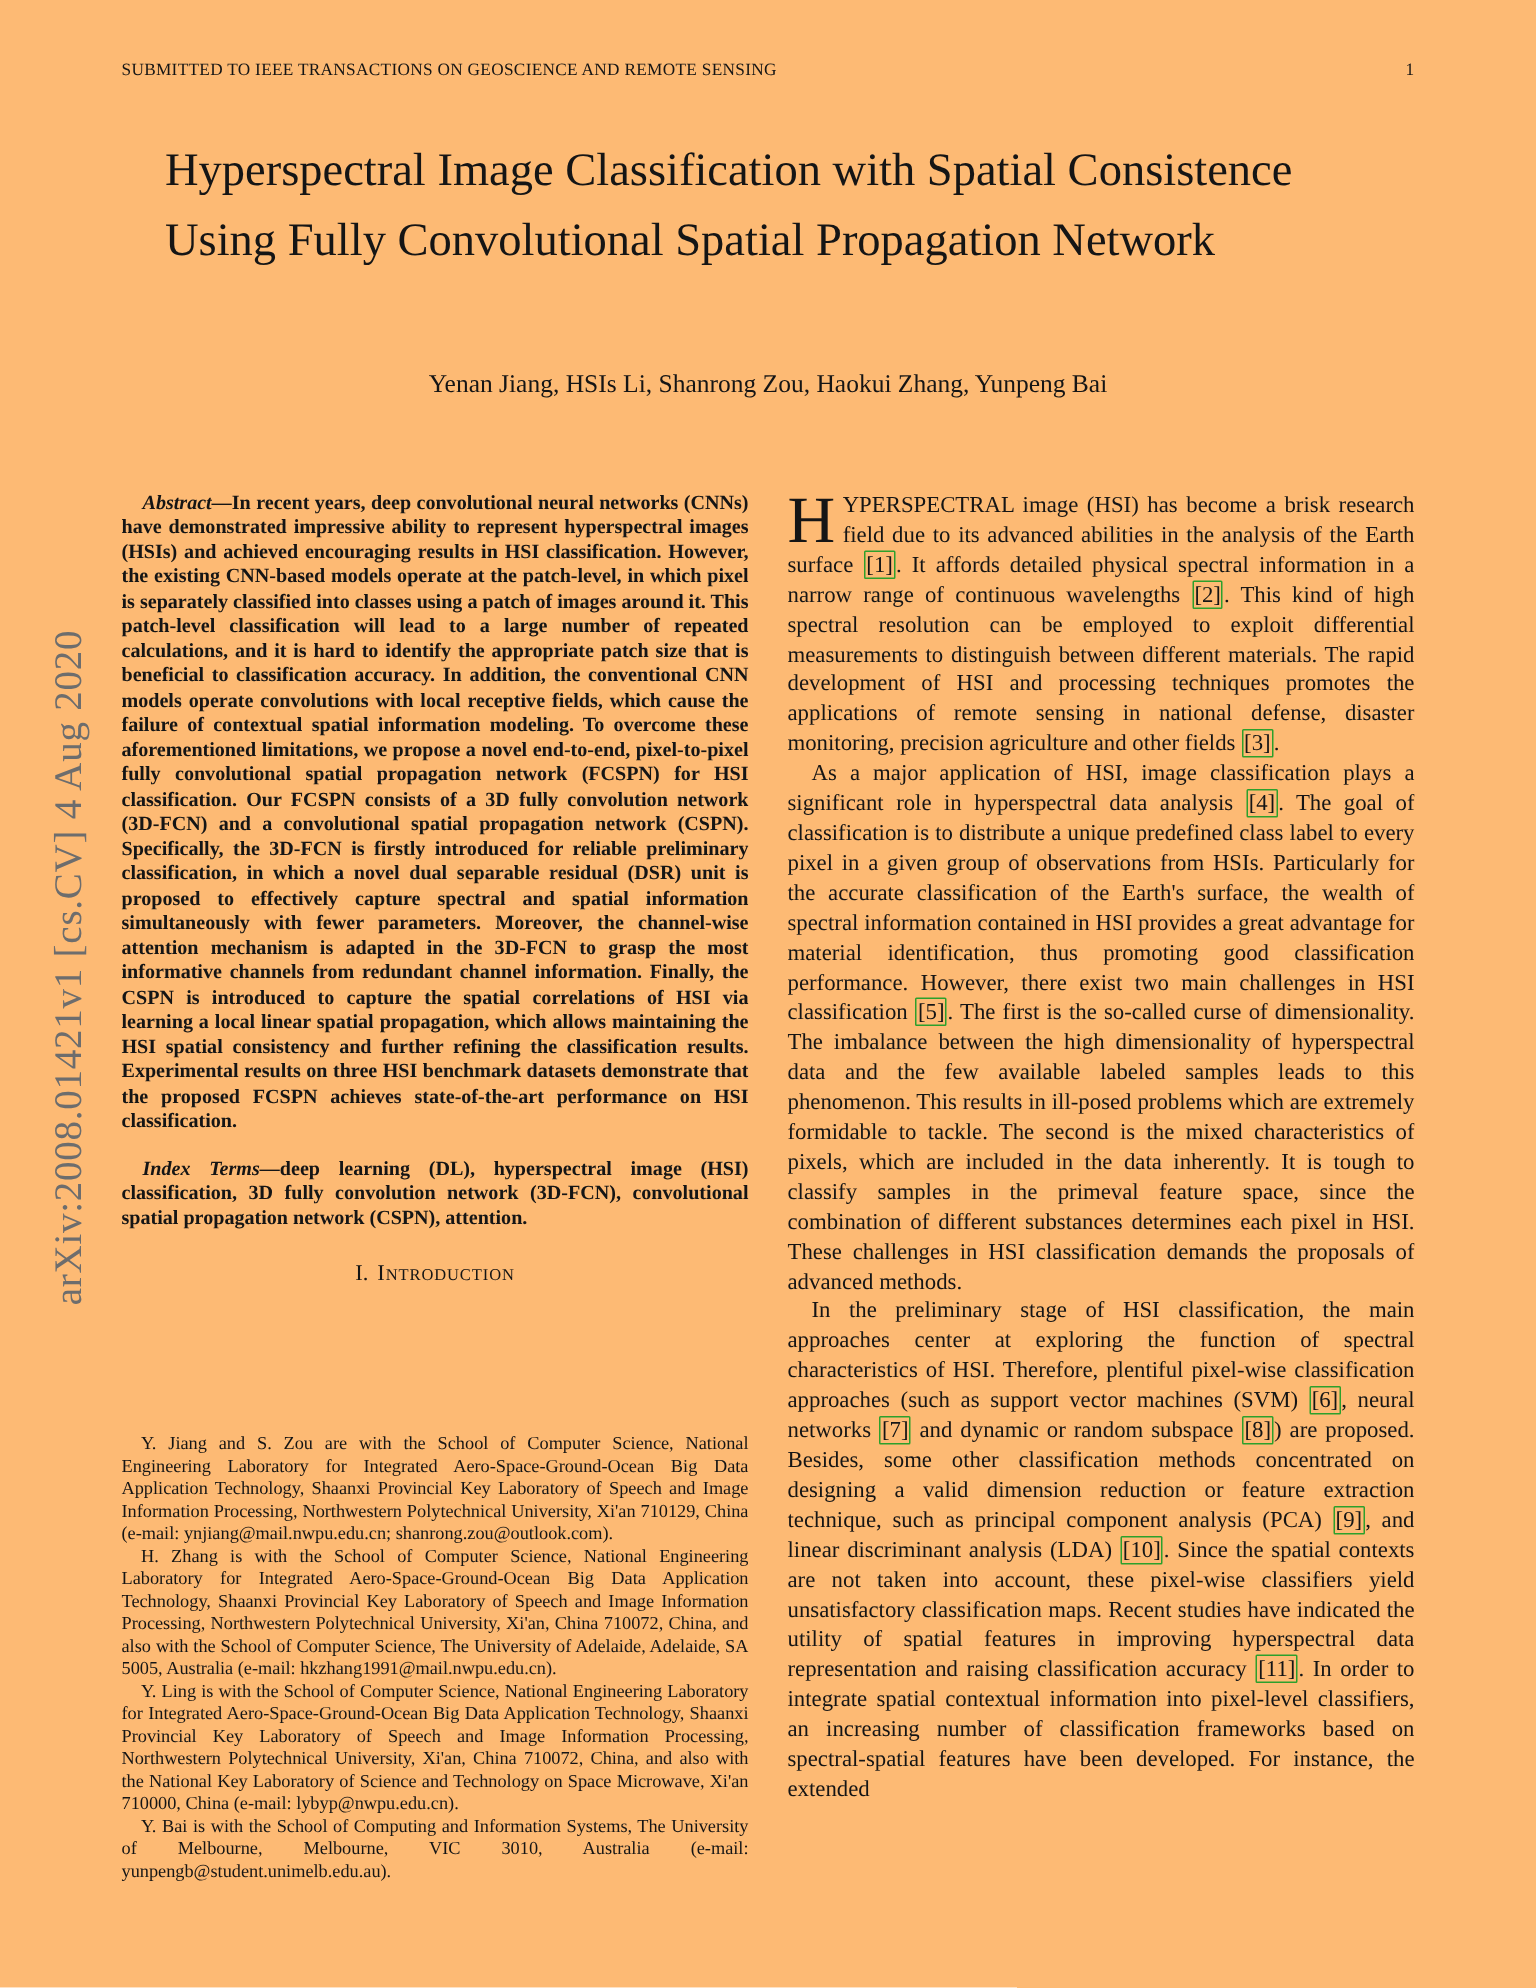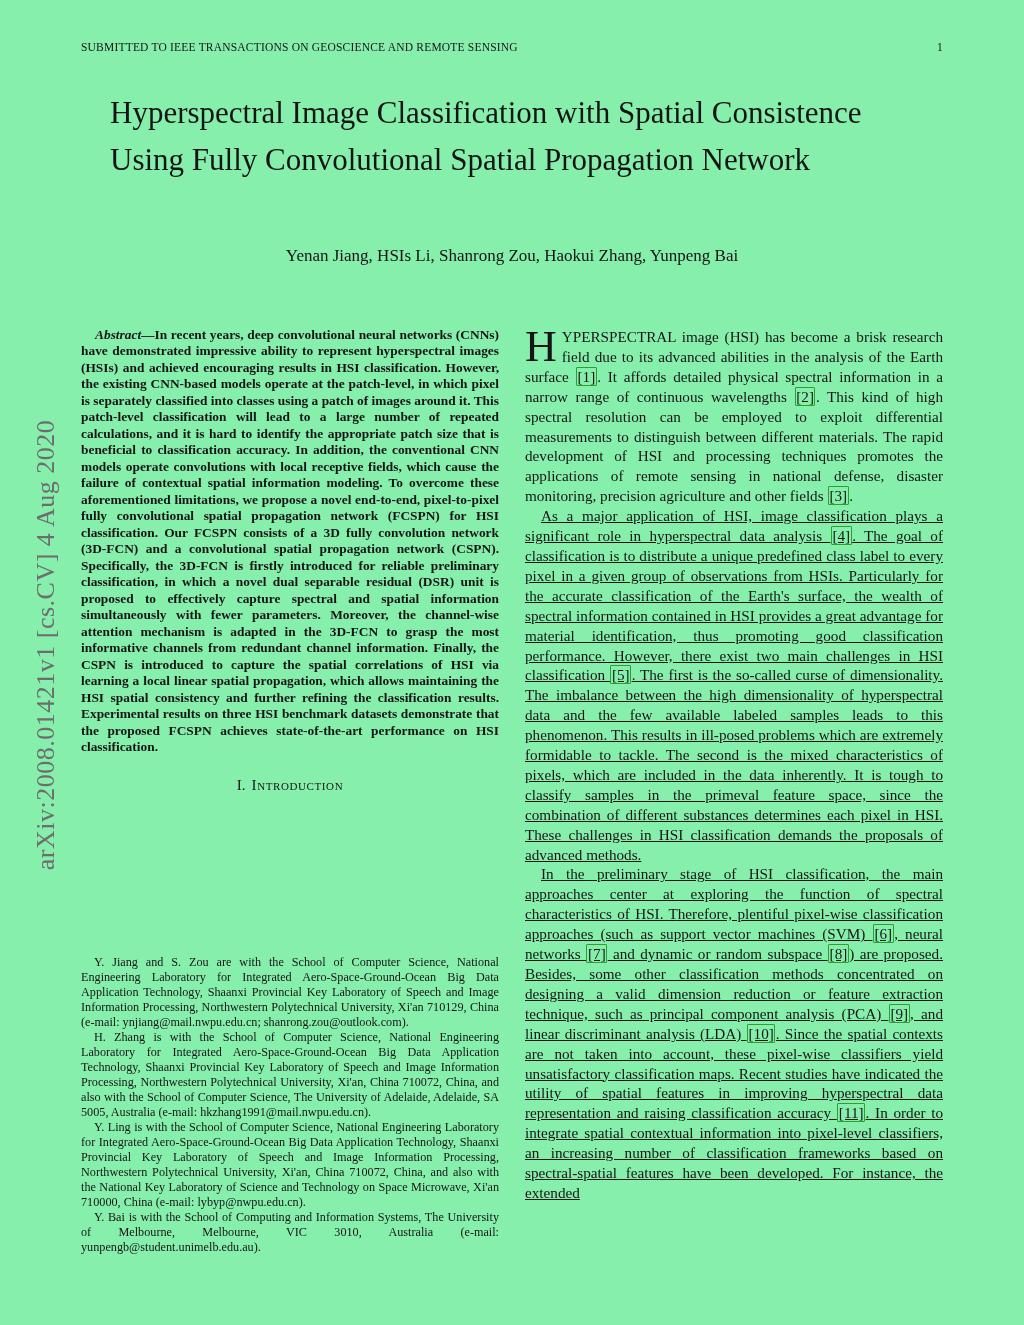--- a/index.html
+++ b/index.html
@@ -1,19 +1,19 @@
 <!DOCTYPE html>
 <html lang="en" style="--citation_green: #2ca02c; --arxiv_gray: #6d6d6d;"><head>
 <meta charset="utf-8">
 <style>
   :root { --citation_green:#2ca02c; --arxiv_gray:#6d6d6d; --ink:#151515; }
   * { box-sizing:border-box; }
   html, body { margin:0; padding:0; background:#ffffff; }
   .page {
-    position:relative; width:1024px; height:1325px; background:#86efac;
+    position:relative; width:1024px; height:1325px; background:#fdba74;
     color:var(--ink); font-family:"Liberation Serif","DejaVu Serif",serif;
     overflow:hidden;
   }
   .running-head {
     position:absolute; top:41px; left:81px; right:81px;
     display:flex; justify-content:space-between; align-items:baseline;
     font-size:11.5px; letter-spacing:0.2px;
   }
   .arxiv-strip {
     position:absolute; left:46px; top:645px;
@@ -50,21 +50,21 @@
   .sc { font-variant:small-caps; letter-spacing:0.6px; }
   .footnotes { margin-top:auto; }
   .footnote {
     font-size:12.2px; line-height:1.23; text-align:justify; text-indent:13px;
     hyphens:auto; -webkit-hyphens:auto;
   }
   .body-para {
     font-size:15.2px; line-height:1.31; text-align:justify;
     hyphens:auto; -webkit-hyphens:auto;
   }
-  .body-para.indent { text-indent:16px;text-decoration:underline; }
+  .body-para.indent { text-indent:16px; }
   .drop-cap {
     float:left; font-size:44px; line-height:36px; padding:2px 5px 0 0;
   }
   .cite {
     color:inherit; text-decoration:none;
     border:1.3px solid var(--citation_green); border-radius:1px;
     padding:0 0.5px; margin:0 0.5px;
   }
 </style>
 </head>
@@ -81,20 +81,21 @@
 
   <h1 class="title">Hyperspectral Image Classification with Spatial Consistence Using Fully Convolutional Spatial Propagation Network</h1>
 
   <div class="authors">Yenan Jiang, HSIs Li, Shanrong Zou, Haokui Zhang, Yunpeng Bai</div>
 
   <div class="columns">
 
     <div class="col left">
       <p class="abstract"><span class="lead-label">Abstract—</span><span>In recent years, deep convolutional neural networks (CNNs) have demonstrated impressive ability to represent hyperspectral images (HSIs) and achieved encouraging results in HSI classification. However, the existing CNN-based models operate at the patch-level, in which pixel is separately classified into classes using a patch of images around it. This patch-level classification will lead to a large number of repeated calculations, and it is hard to identify the appropriate patch size that is beneficial to classification accuracy. In addition, the conventional CNN models operate convolutions with local receptive fields, which cause the failure of contextual spatial information modeling. To overcome these aforementioned limitations, we propose a novel end-to-end, pixel-to-pixel fully convolutional spatial propagation network (FCSPN) for HSI classification. Our FCSPN consists of a 3D fully convolution network (3D-FCN) and a convolutional spatial propagation network (CSPN). Specifically, the 3D-FCN is firstly introduced for reliable preliminary classification, in which a novel dual separable residual (DSR) unit is proposed to effectively capture spectral and spatial information simultaneously with fewer parameters. Moreover, the channel-wise attention mechanism is adapted in the 3D-FCN to grasp the most informative channels from redundant channel information. Finally, the CSPN is introduced to capture the spatial correlations of HSI via learning a local linear spatial propagation, which allows maintaining the HSI spatial consistency and further refining the classification results. Experimental results on three HSI benchmark datasets demonstrate that the proposed FCSPN achieves state-of-the-art performance on HSI classification.</span></p>
 
+      <p class="abstract index-terms"><span class="lead-label">Index Terms—</span><span>deep learning (DL), hyperspectral image (HSI) classification, 3D fully convolution network (3D-FCN), convolutional spatial propagation network (CSPN), attention.</span></p>
 
       <h2 class="section-heading"><span class="section-number">I.</span><span class="sc">Introduction</span></h2>
 
       <div class="footnotes">
         <p class="footnote">Y. Jiang and S. Zou are with the School of Computer Science, National Engineering Laboratory for Integrated Aero-Space-Ground-Ocean Big Data Application Technology, Shaanxi Provincial Key Laboratory of Speech and Image Information Processing, Northwestern Polytechnical University, Xi'an 710129, China (e-mail: ynjiang@mail.nwpu.edu.cn; shanrong.zou@outlook.com).</p>
         <p class="footnote">H. Zhang is with the School of Computer Science, National Engineering Laboratory for Integrated Aero-Space-Ground-Ocean Big Data Application Technology, Shaanxi Provincial Key Laboratory of Speech and Image Information Processing, Northwestern Polytechnical University, Xi'an, China 710072, China, and also with the School of Computer Science, The University of Adelaide, Adelaide, SA 5005, Australia (e-mail: hkzhang1991@mail.nwpu.edu.cn).</p>
         <p class="footnote">Y. Ling is with the School of Computer Science, National Engineering Laboratory for Integrated Aero-Space-Ground-Ocean Big Data Application Technology, Shaanxi Provincial Key Laboratory of Speech and Image Information Processing, Northwestern Polytechnical University, Xi'an, China 710072, China, and also with the National Key Laboratory of Science and Technology on Space Microwave, Xi'an 710000, China (e-mail: lybyp@nwpu.edu.cn).</p>
         <p class="footnote">Y. Bai is with the School of Computing and Information Systems, The University of Melbourne, Melbourne, VIC 3010, Australia (e-mail: yunpengb@student.unimelb.edu.au).</p>
       </div>
     </div>

